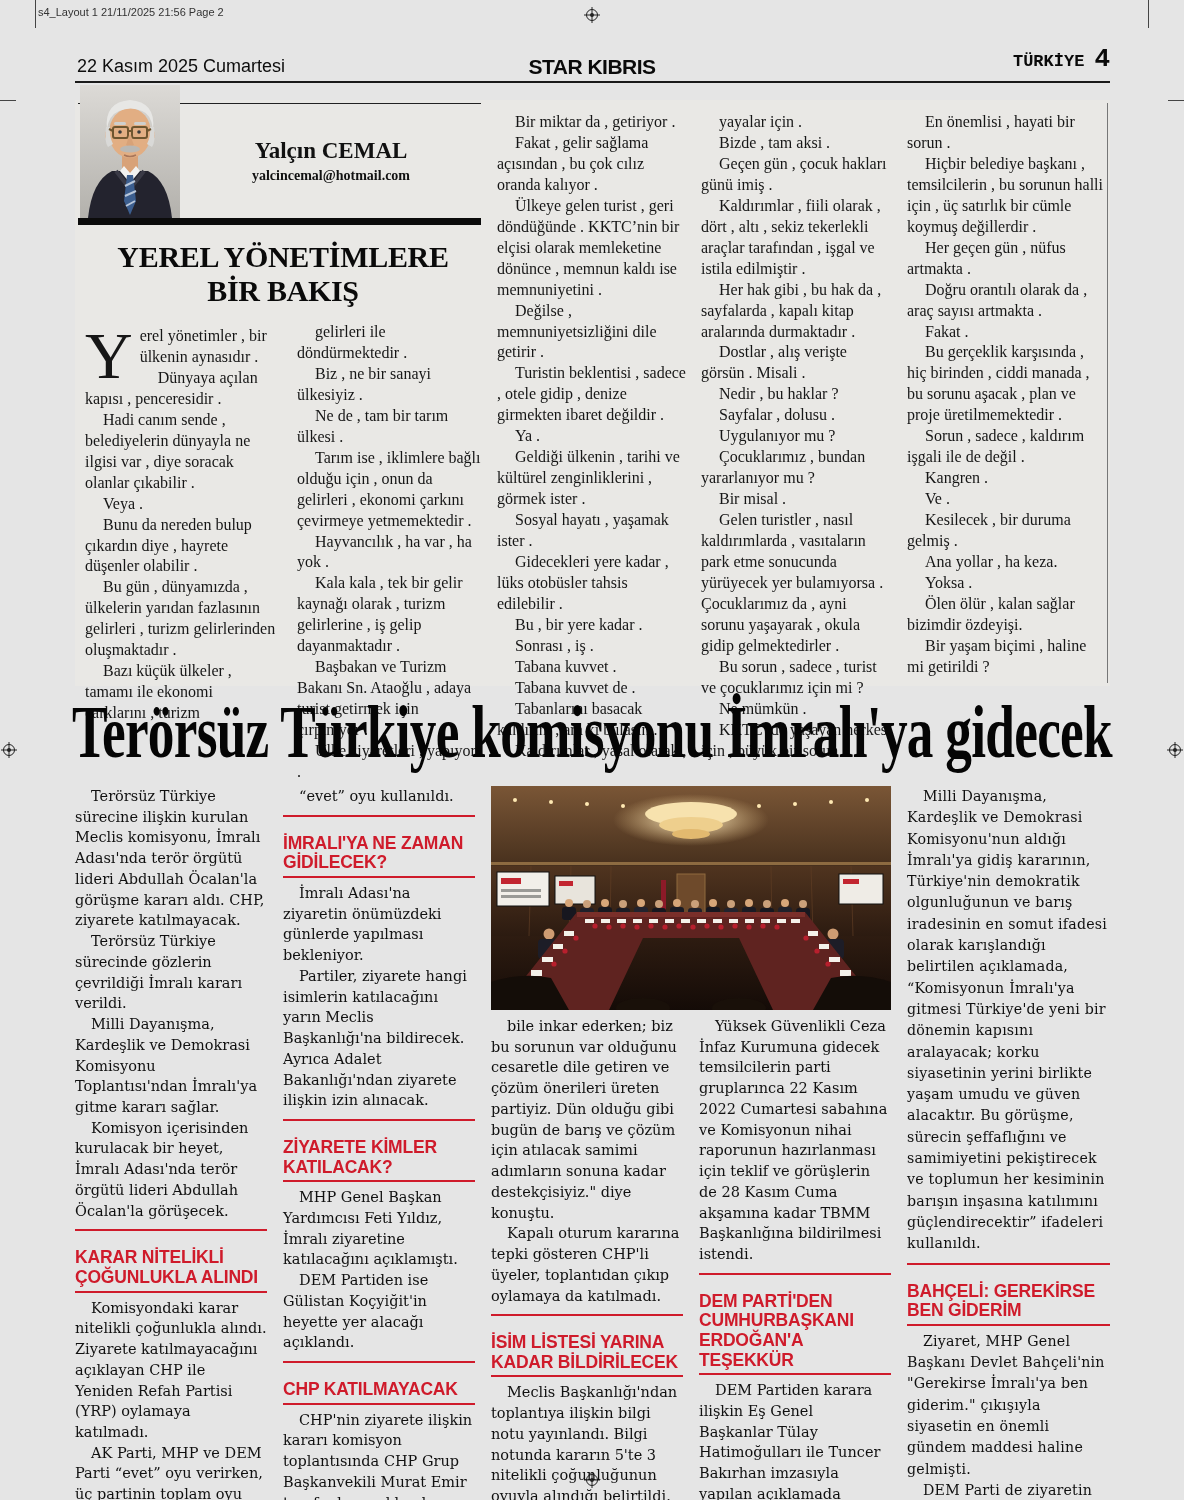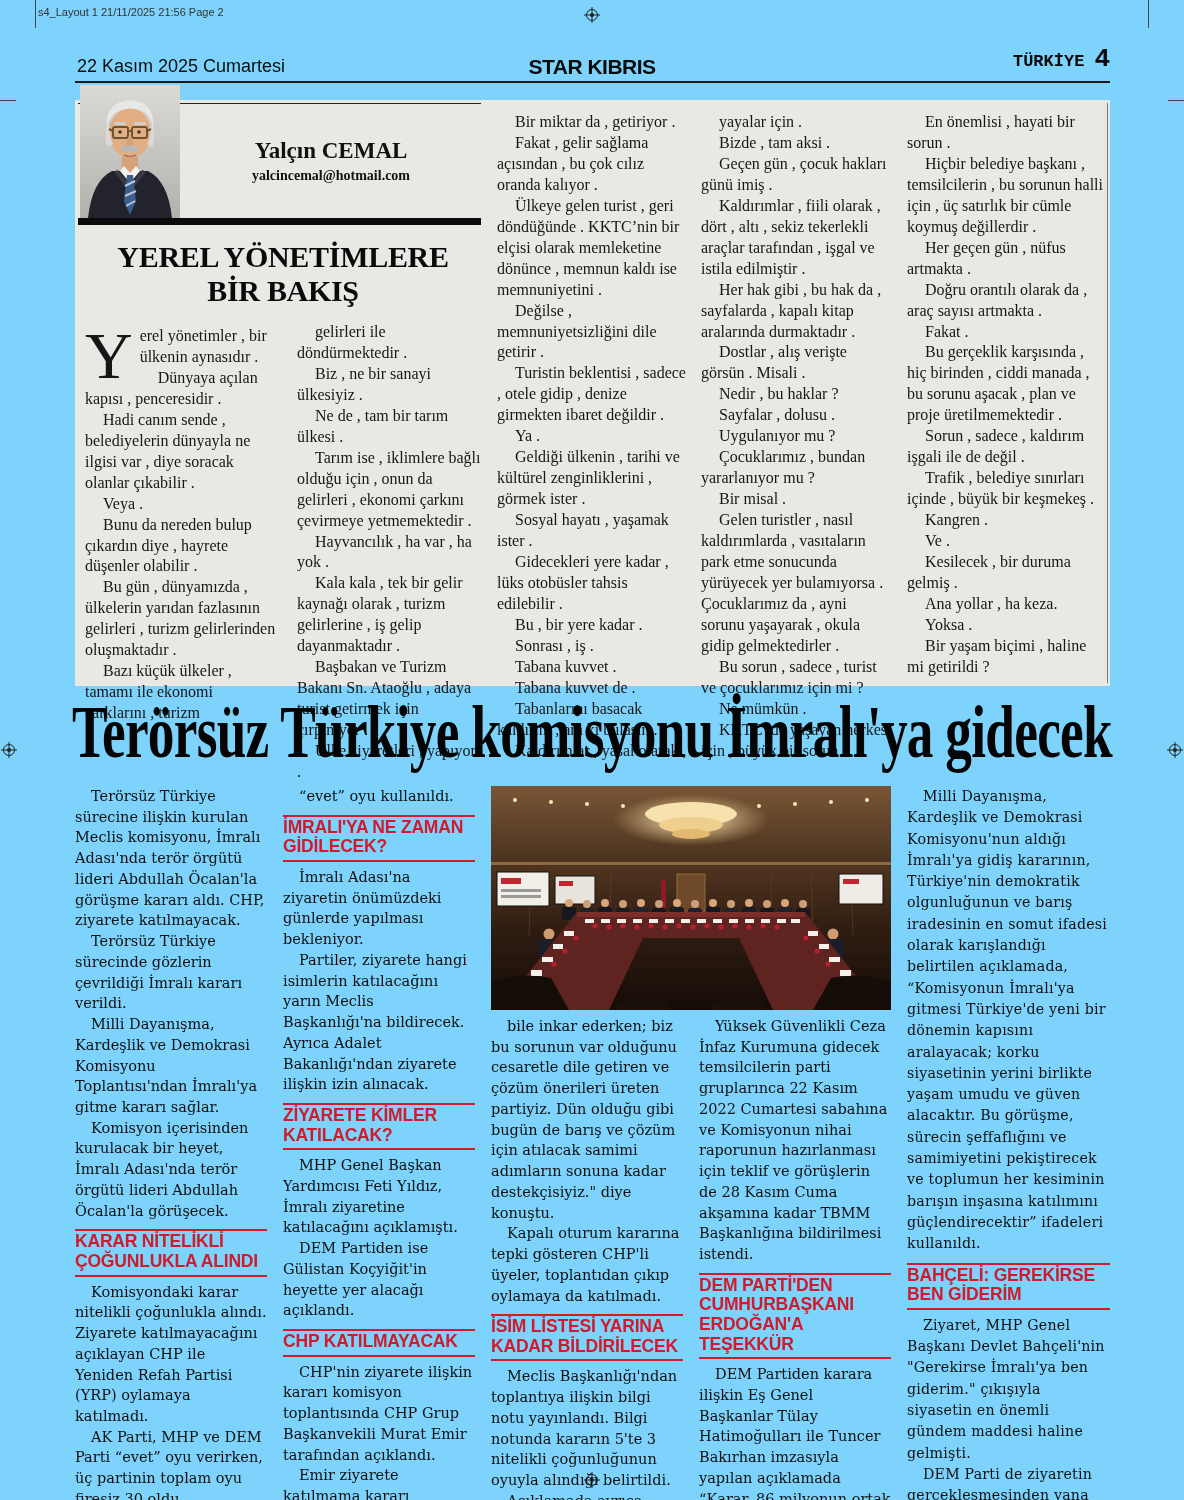--- a/index.html
+++ b/index.html
@@ -1,17 +1,17 @@
 <!DOCTYPE html>
 <html style="--accent: #cf1b2b;"><head>
 <meta charset="utf-8">
 <style>
   :root{ --accent:#cf1b2b; }
   html,body{margin:0;padding:0;background:#888;}
-  .page{position:relative;width:1184px;height:1500px;background:#7dd3fc;overflow:hidden;
+  .page{position:relative;width:1184px;height:1500px;background:#e5e5e5;overflow:hidden;
         font-family:"Liberation Serif",serif;color:#111;}
   .abs{position:absolute;}
 
   
   .slug{left:38px;top:6px;font-family:"Liberation Sans",sans-serif;font-size:11px;color:#333;}
   .cropv{width:1px;height:28px;background:#444;}
   .croph{width:16px;height:1px;background:#444;}
   .regmark{position:absolute;}
 
   
@@ -47,21 +47,21 @@
 
   
   .headline{left:592px;top:690px;white-space:nowrap;font-weight:bold;font-size:74px;
             letter-spacing:-1px;color:#050505;transform:translateX(-50%) scaleX(0.72);
             transform-origin:center top;font-family:"Liberation Serif",serif;}
 
   
   .art-col{position:absolute;top:786px;width:192px;font-family:"DejaVu Serif",serif;
            font-size:14.5px;line-height:1.43;color:#101010;}
   .art-col .para{margin:0;text-indent:16px;}
-  .art-col .subhead{margin:8px 0 5px;padding:1px 0 3px;border-top:2px solid var(--accent);
+  .art-col .subhead{margin:8px 0 5px;padding:17px 0 3px;border-top:2px solid var(--accent);
            border-bottom:2px solid var(--accent);color:var(--accent);
            font-family:"Liberation Sans",sans-serif;font-weight:bold;font-size:17.5px;
            line-height:1.12;letter-spacing:-0.2px;}
   .a1{left:75px;}
   .a2{left:283px;}
   .a3{left:491px;top:1016px;}
   .a4{left:699px;top:1016px;}
   .a5{left:907px;width:203px;font-size:14.2px;line-height:1.5;letter-spacing:0.2px;}
 
   .photo{left:491px;top:786px;width:400px;height:224px;}
@@ -218,26 +218,26 @@
       <p>KKTC’ de yaşayan herkes için , büyük bir sorun .</p>
     </div>
   <div class="cp-col cp5">
       <p>En önemlisi , hayati bir sorun .</p>
       <p>Hiçbir belediye başkanı , temsilcilerin , bu sorunun halli için , üç satırlık bir cümle koymuş değillerdir .</p>
       <p>Her geçen gün , nüfus artmakta .</p>
       <p>Doğru orantılı olarak da , araç sayısı artmakta .</p>
       <p>Fakat .</p>
       <p>Bu gerçeklik karşısında , hiç birinden , ciddi manada , bu sorunu aşacak , plan ve proje üretilmemektedir .</p>
       <p>Sorun , sadece , kaldırım işgali ile de değil .</p>
-      <p>Trafik , belediye sınırları içinde , büyük bir keşmekeş .</p>
       <p>Kangren .</p>
       <p>Ve .</p>
       <p>Kesilecek , bir duruma gelmiş .</p>
       <p>Ana yollar , ha keza.</p>
       <p>Yoksa .</p>
+      <p>Ölen ölür , kalan sağlar bizimdir özdeyişi.</p>
       <p>Bir yaşam biçimi , haline mi getirildi ?</p>
     </div>
 
   <div class="abs headline">Terörsüz Türkiye komisyonu İmralı'ya gidecek</div>
 
   <svg class="abs photo" viewBox="0 0 400 224">
     <defs>
       <linearGradient id="ceil" x1="0" y1="0" x2="0" y2="1">
           <stop offset="0" stop-color="#7a5636"></stop>
           <stop offset="1" stop-color="#47301d"></stop>

